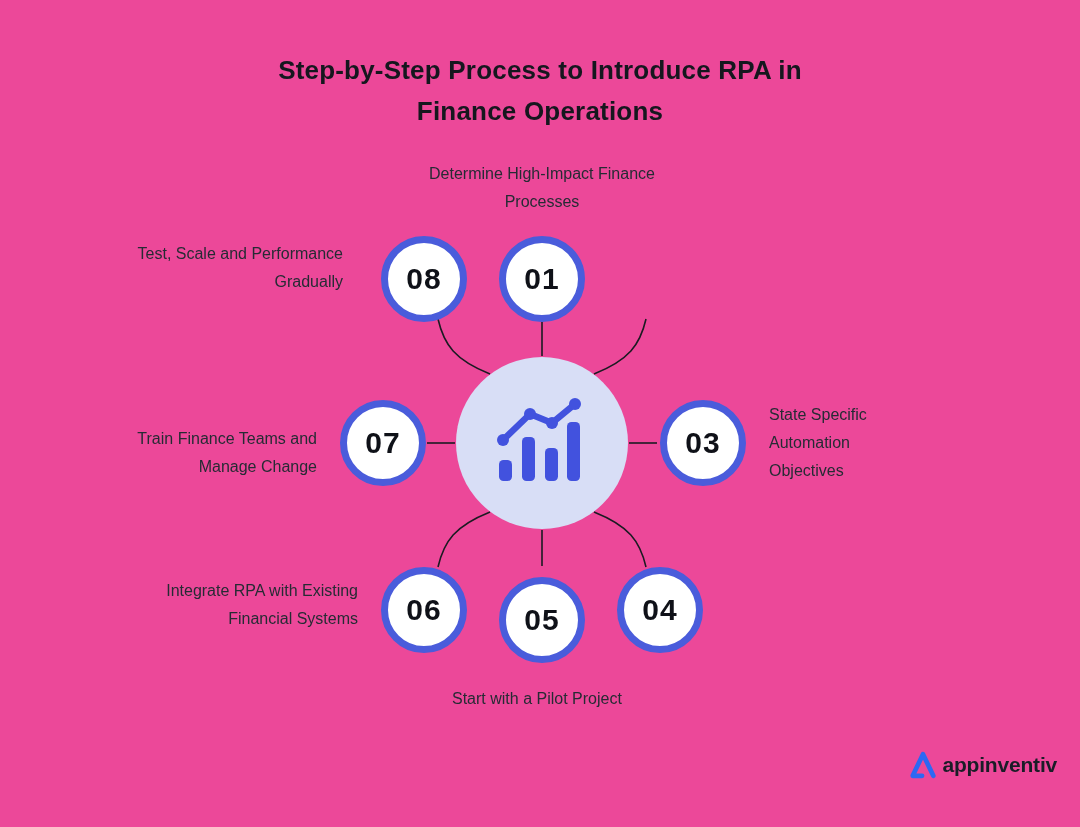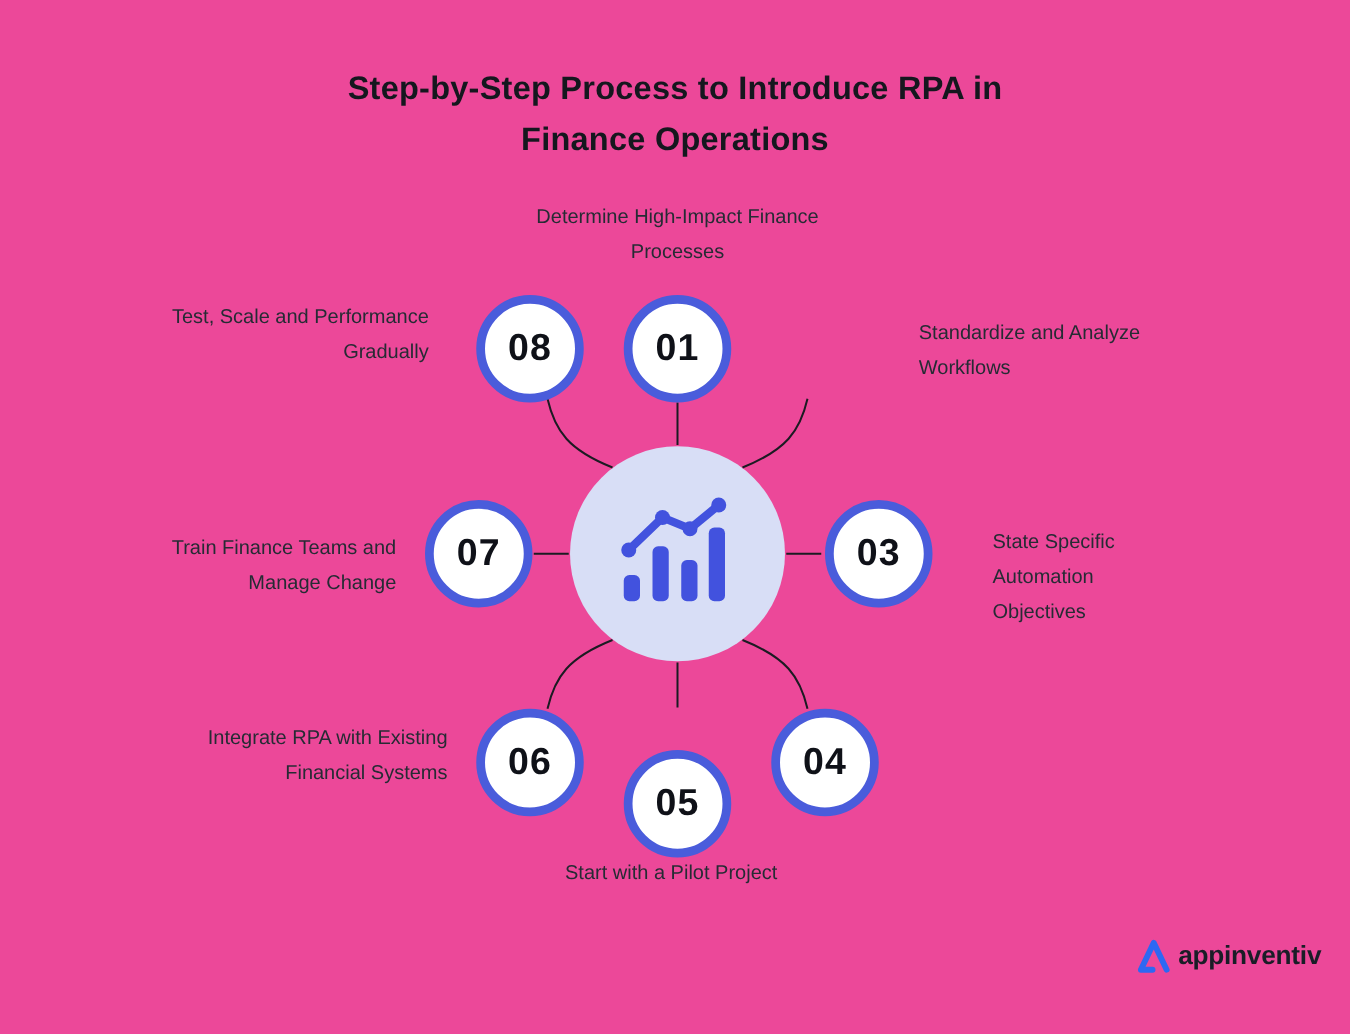--- a/index.html
+++ b/index.html
@@ -24,30 +24,30 @@
     border:7px solid #4a5cdb; border-radius:50%; background:#ffffff;
     display:flex; align-items:center; justify-content:center;
   }
   .node span {
     font-size:30px; font-weight:700; color:#0f1118; letter-spacing:1px;
   }
   .n01 { left:499px; top:236px; }
   .n02 { left:617px; top:236px; }
   .n03 { left:660px; top:400px; }
   .n04 { left:617px; top:567px; }
-  .n05 { left:499px; top:600px; }
+  .n05 { left:499px; top:577px; }
   .n06 { left:381px; top:567px; }
   .n07 { left:340px; top:400px; }
   .n08 { left:381px; top:236px; }
   .label {
     position:absolute; font-size:16px; line-height:28px; color:#262b34;
   }
   .l01 { left:412px; top:160px; width:260px; text-align:center; }
   .l02 { left:735px; top:253px; width:185px; text-align:left; }
-  .l03 { left:794px; top:401px; width:145px; text-align:left;margin-top:19px; }
+  .l03 { left:769px; top:401px; width:145px; text-align:left; }
   .l04 { left:731px; top:592px; width:197px; text-align:left; }
   .l05 { left:452px; top:685px; width:180px; text-align:left; }
   .l06 { left:153px; top:577px; width:205px; text-align:right; }
   .l07 { left:117px; top:425px; width:200px; text-align:right; }
   .l08 { left:110px; top:240px; width:233px; text-align:right; }
   .logo {
     position:absolute; right:23px; top:749px;
     display:flex; align-items:center; gap:5px;
   }
   .logo .brand-text {
@@ -105,21 +105,20 @@
     <span>06</span>
   </div>
   <div class="node n07">
     <span>07</span>
   </div>
   <div class="node n08">
     <span>08</span>
   </div>
 
   <div class="label l01">Determine High-Impact Finance Processes</div>
-  <div class="label l02">Standardize and Analyze Workflows</div>
   <div class="label l03">State Specific Automation Objectives</div>
   <div class="label l05">Start with a Pilot Project</div>
   <div class="label l06">Integrate RPA with Existing Financial Systems</div>
   <div class="label l07">Train Finance Teams and Manage Change</div>
   <div class="label l08">Test, Scale and Performance Gradually</div>
 
   <div class="logo">
     <svg width="30" height="32" viewBox="0 0 32 32">
       <polyline points="15,27.5 5,27.5 16,4.5 27,27.5" fill="none" stroke="#2d68f3" stroke-width="5" stroke-linecap="round" stroke-linejoin="round"></polyline>
     </svg>

